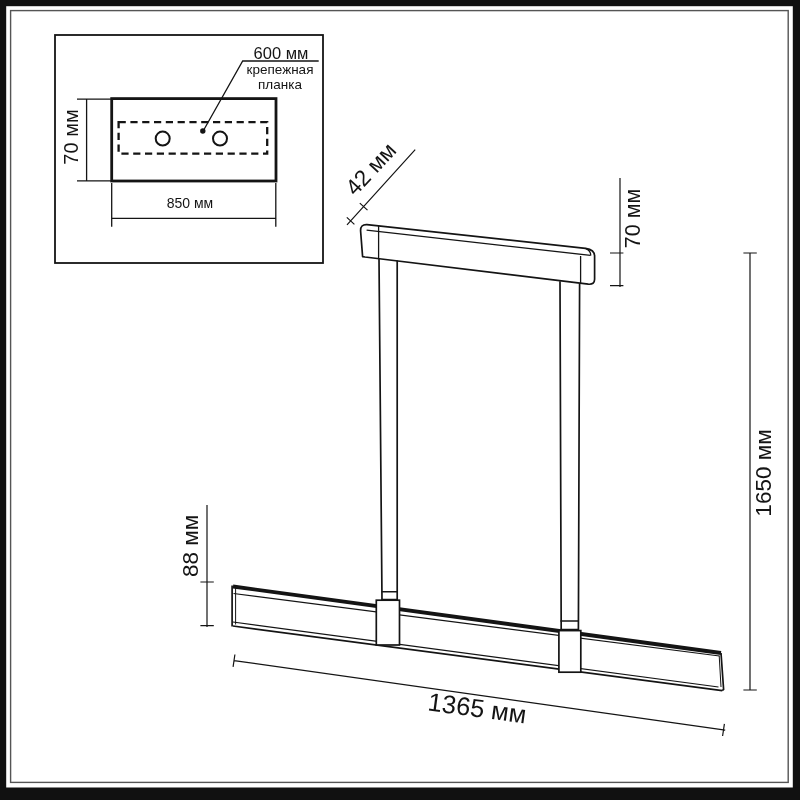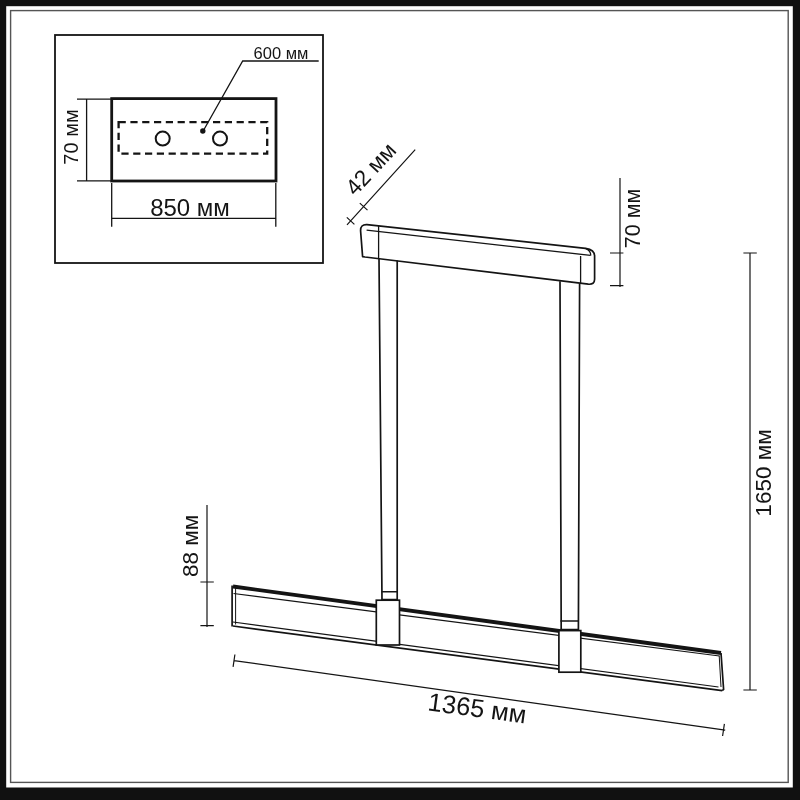--- a/index.html
+++ b/index.html
@@ -9,21 +9,21 @@
   }
   .stage svg{position:absolute;left:0;top:0;}
   .lbl{
     position:absolute;text-align:center;white-space:nowrap;line-height:1;
     color:#141414;transform-origin:center center;
   }
   .lbl.v{transform:rotate(-90deg);}
   .lbl-600{left:236px;top:45px;width:90px;font-size:16.5px;}
   .lbl-plate{left:232px;top:62px;width:96px;font-size:13.5px;line-height:1.12;white-space:normal;}
   .lbl-70-inset{left:37px;top:126px;width:70px;height:22px;font-size:20px;}
-  .lbl-850{left:145px;top:196px;width:90px;font-size:24px;}
+  .lbl-850{left:145px;top:196px;width:90px;font-size:14px;}
   .lbl-42{left:330px;top:158px;width:84px;height:24px;font-size:22.5px;transform:rotate(-47deg);}
   .lbl-70-main{left:599px;top:207px;width:70px;height:23px;font-size:21.5px;}
   .lbl-1650{left:715px;top:461px;width:100px;height:24px;font-size:22.5px;}
   .lbl-88{left:154px;top:534px;width:76px;height:24px;font-size:22.5px;}
   .lbl-1365{left:415px;top:696px;width:124px;height:28px;font-size:25.5px;transform:rotate(7.7deg);}
 </style>
 </head>
 <body>
 
 <div class="stage">
@@ -83,20 +83,21 @@
     <g stroke="#141414" fill="none" stroke-width="1.2">
       <path d="M 347 224.8 L 415.2 149.6 M 346.8 217.4 L 354.4 224.4 M 359.8 203.1 L 367.5 210.1"></path>
       <path d="M 620 178 V 287 M 610 253 H 623.4 M 610 285.6 H 623.4"></path>
       <path d="M 750 253 V 690 M 743.4 253 H 756.8 M 743.4 690 H 756.8"></path>
       <path d="M 207 505 V 627 M 200.4 582 H 213.8 M 200.4 625.6 H 213.8"></path>
       <path d="M 234 660.6 L 725.2 730.2 M 234.9 654.5 L 233.1 666.8 M 724.4 723.8 L 722.6 736"></path>
     </g>
   </svg>
 
   <div class="lbl lbl-600">600 мм</div>
+  <div class="lbl lbl-plate">крепежная планка</div>
   <div class="lbl v lbl-70-inset">70 мм</div>
   <div class="lbl lbl-850">850 мм</div>
   <div class="lbl lbl-42">42 мм</div>
   <div class="lbl v lbl-70-main">70 мм</div>
   <div class="lbl v lbl-1650">1650 мм</div>
   <div class="lbl v lbl-88">88 мм</div>
   <div class="lbl lbl-1365">1365 мм</div>
 </div>
 
 </body></html>

